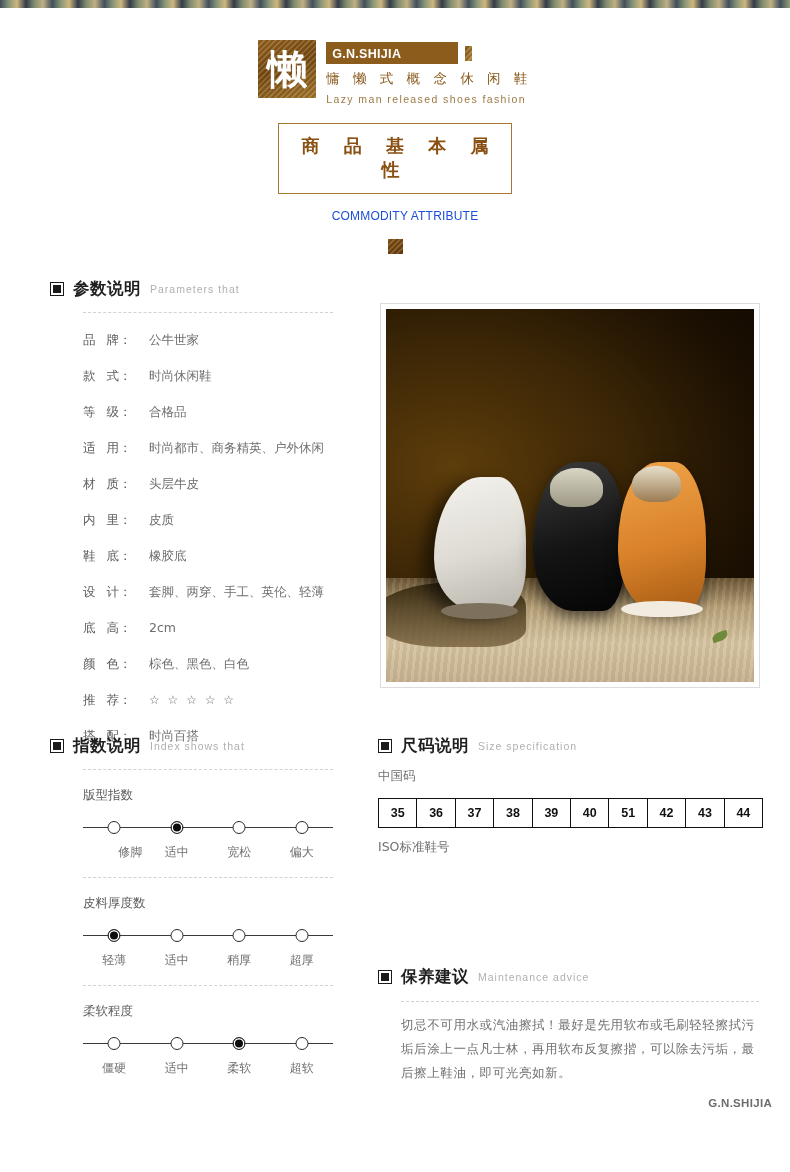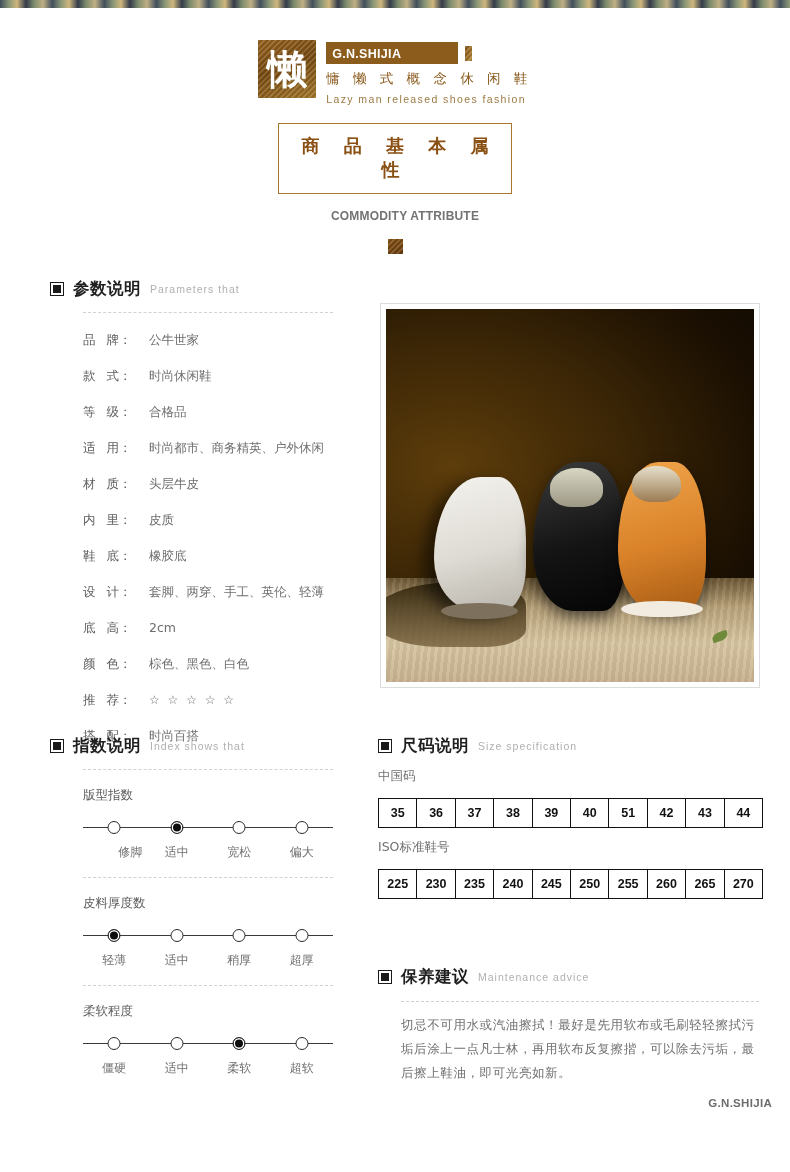--- a/index.html
+++ b/index.html
@@ -116,23 +116,23 @@
   .attr-box span {
     color: #8a4f12;
     font-size: 18px;
     font-weight: bold;
     letter-spacing: 9px;
     padding-left: 9px;
     font-family: "DejaVu Sans", sans-serif;
   }
   .attr-en {
     margin-top: 15px;
-    color: #737373;
+    color: #1d4ed8;
     font-size: 12px;
-    font-weight: bold;
+    font-weight: normal;
     letter-spacing: .2px;
     font-family: "Liberation Sans", sans-serif;
     margin-left: 20px;
   }
   .attr-dot {
     margin: 16px auto 0;
     width: 15px; height: 15px;
     background:
       repeating-linear-gradient(135deg,
         rgba(255,255,255,.15) 0px, rgba(255,255,255,.15) 1px,
@@ -561,32 +561,20 @@
         <div class="cell">37</div>
         <div class="cell">38</div>
         <div class="cell">39</div>
         <div class="cell">40</div>
         <div class="cell">51</div>
         <div class="cell">42</div>
         <div class="cell">43</div>
         <div class="cell">44</div>
       </div>
       <div class="size-label">ISO标准鞋号</div>
-      <div class="size-table">
-        <div class="cell">225</div>
-        <div class="cell">230</div>
-        <div class="cell">235</div>
-        <div class="cell">240</div>
-        <div class="cell">245</div>
-        <div class="cell">250</div>
-        <div class="cell">255</div>
-        <div class="cell">260</div>
-        <div class="cell">265</div>
-        <div class="cell">270</div>
-      </div>
     </div>
 </div>
 
 <div class="maint-sec">
   <div class="sec-head">
     <div class="sq-marker"></div>
     <div class="sec-title-cn">保养建议</div>
     <div class="sec-title-en">Maintenance  advice</div>
   </div>
   <div class="dashed"></div>

